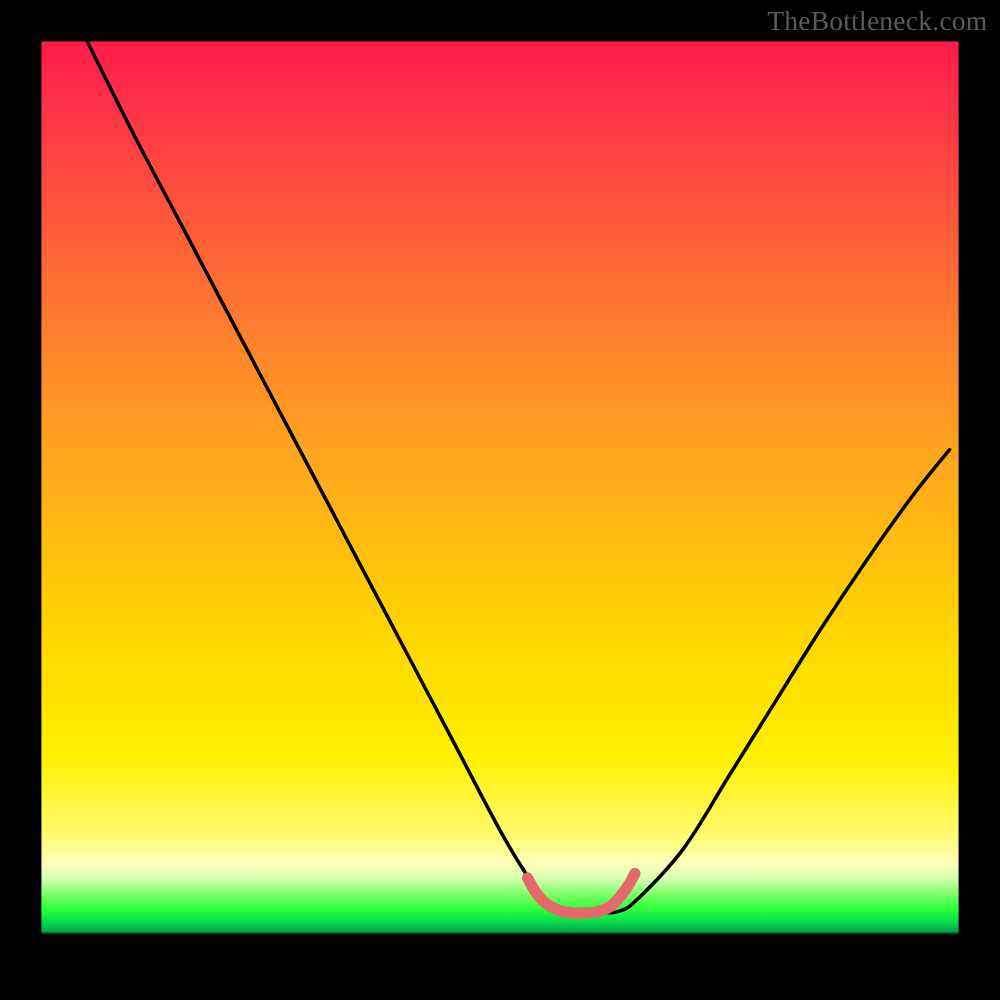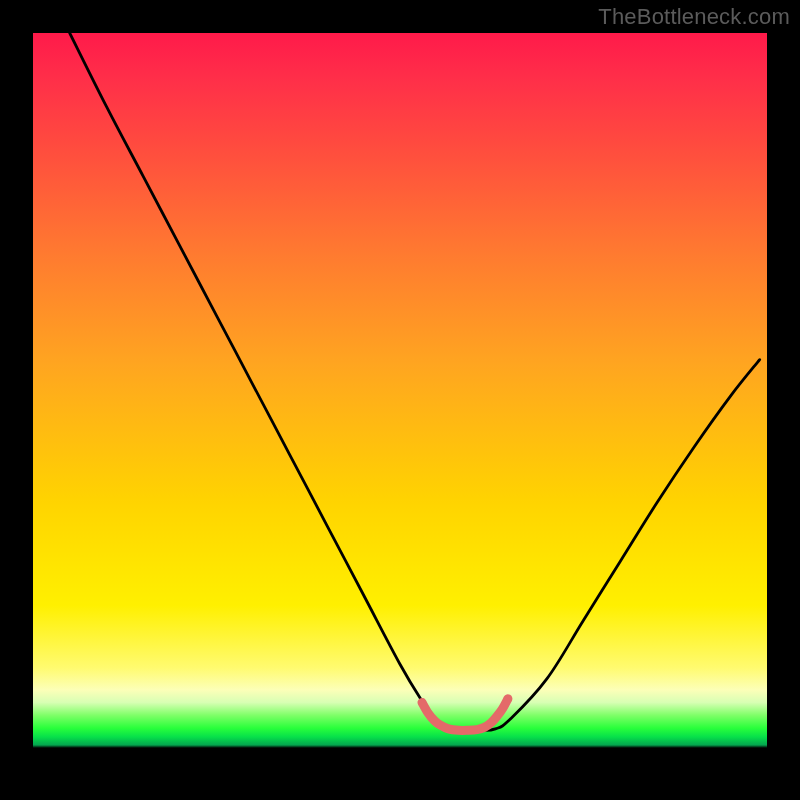--- a/index.html
+++ b/index.html
@@ -9,20 +9,21 @@
     height: 800px;
     background: #000000;
     overflow: hidden;
     font-family: Arial, Helvetica, sans-serif;
   }
   .frame {
     position: relative;
     width: 800px;
     height: 800px;
     background: #000000;
+    font-family: Liberation Serif, serif;
   }
   .watermark {
     position: absolute;
     top: 4px;
     right: 10px;
     font-size: 22px;
     font-weight: 500;
     color: #5b5b5b;
     letter-spacing: 0.2px;
     z-index: 30;

